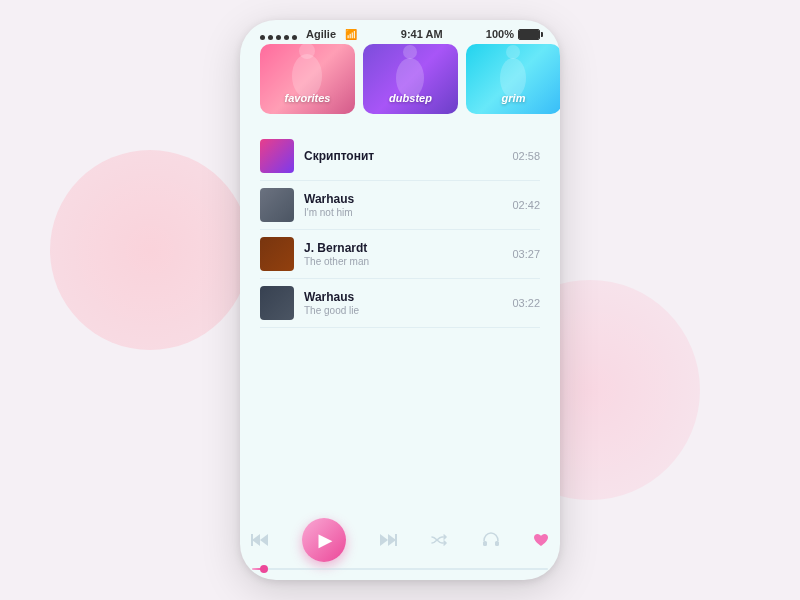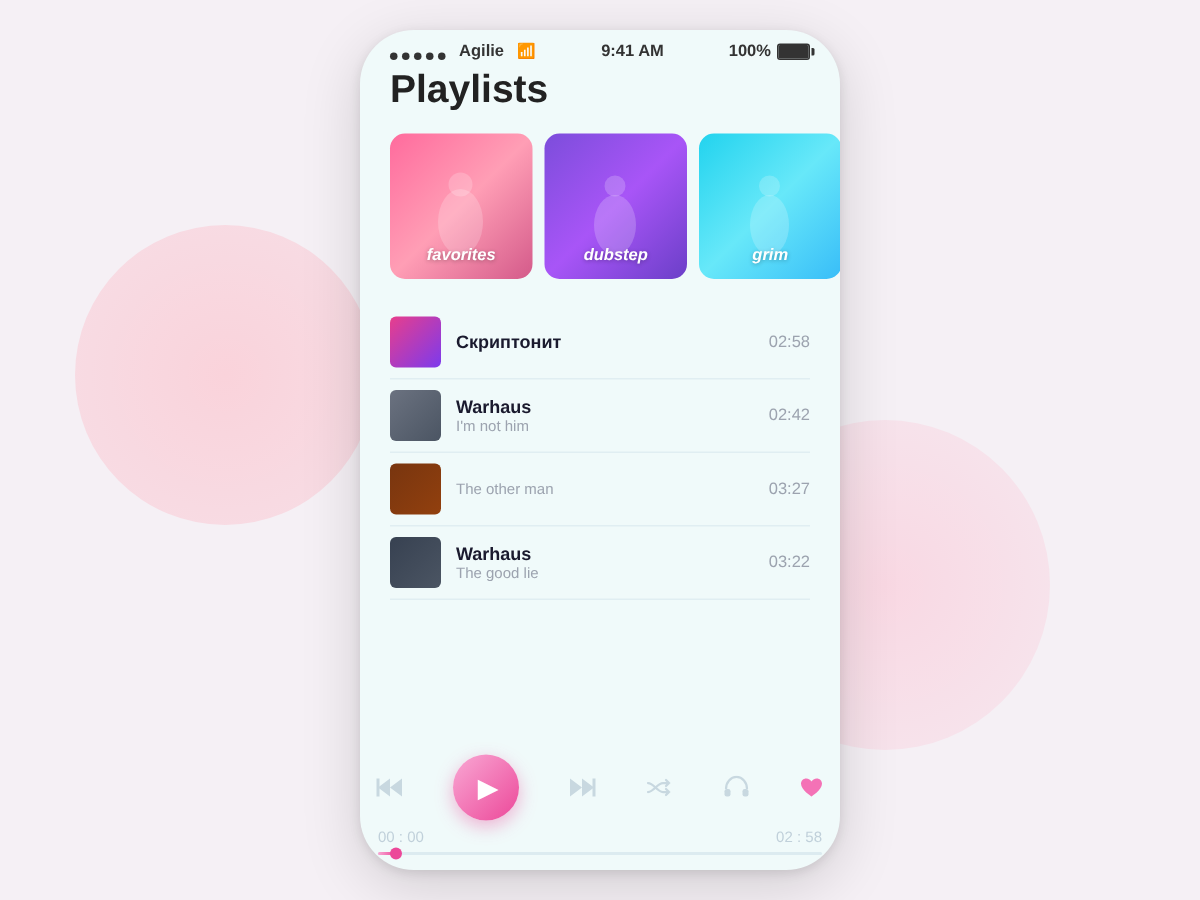--- a/index.html
+++ b/index.html
@@ -102,21 +102,21 @@
 
     
     .playlists-row {
       display: flex;
       gap: 8px;
       margin-bottom: 18px;
       flex-shrink: 0;
     }
     .playlist-card {
       width: 95px;
-      height: 97px;
+      height: 70px;
       border-radius: 10px;
       position: relative;
       overflow: hidden;
       cursor: pointer;
       flex-shrink: 0;
     }
     .playlist-card .overlay {
       position: absolute;
       inset: 0;
       display: flex;
@@ -284,21 +284,20 @@
     <div class="status-center">9:41 AM</div>
     <div class="status-right">
       <span>100%</span>
       <div class="battery">
         <div class="battery-fill"></div>
       </div>
     </div>
   </div>
 
   <div class="content">
-    <h1 class="page-title">Playlists</h1>
 
     <div class="playlists-row">
       <div class="playlist-card card-favorites">
         <div class="overlay">
           <span class="label">favorites</span>
         </div>
         <svg width="95" height="70" viewBox="0 0 95 70" style="position:absolute;bottom:8px;left:0">
           <ellipse cx="47" cy="40" rx="15" ry="22" fill="rgba(255,255,255,0.2)"></ellipse>
           <circle cx="47" cy="15" r="8" fill="rgba(255,255,255,0.2)"></circle>
         </svg>
@@ -338,20 +337,21 @@
         <div class="track-info">
           <div class="track-name">Warhaus</div>
           <div class="track-sub">I'm not him</div>
         </div>
         <div class="track-duration">02:42</div>
       </div>
 
       <div class="track-item">
         <div class="track-thumb track-thumb-3"></div>
         <div class="track-info">
+          <div class="track-name">J. Bernardt</div>
           <div class="track-sub">The other man</div>
         </div>
         <div class="track-duration">03:27</div>
       </div>
 
       <div class="track-item">
         <div class="track-thumb track-thumb-4"></div>
         <div class="track-info">
           <div class="track-name">Warhaus</div>
           <div class="track-sub">The good lie</div>
@@ -394,22 +394,18 @@
       </svg>
     </div>
     <div class="ctrl-btn ctrl-icon-heart">
       <svg width="18" height="16" viewBox="0 0 18 16">
         <path d="M9,14 C9,14 2,9.5 2,5.5 C2,3.5 3.5,2 5.5,2 C7,2 8.5,3 9,4 C9.5,3 11,2 12.5,2 C14.5,2 16,3.5 16,5.5 C16,9.5 9,14 9,14Z" fill="#f472b6"></path>
       </svg>
     </div>
   </div>
 
   <div class="progress-area">
-    <div class="progress-times">
-      <span>00 : 00</span>
-      <span>02 : 58</span>
-    </div>
     <div class="progress-track">
       <div class="progress-fill"></div>
       <div class="progress-thumb"></div>
     </div>
   </div>
 </div>
 
 </body></html>

